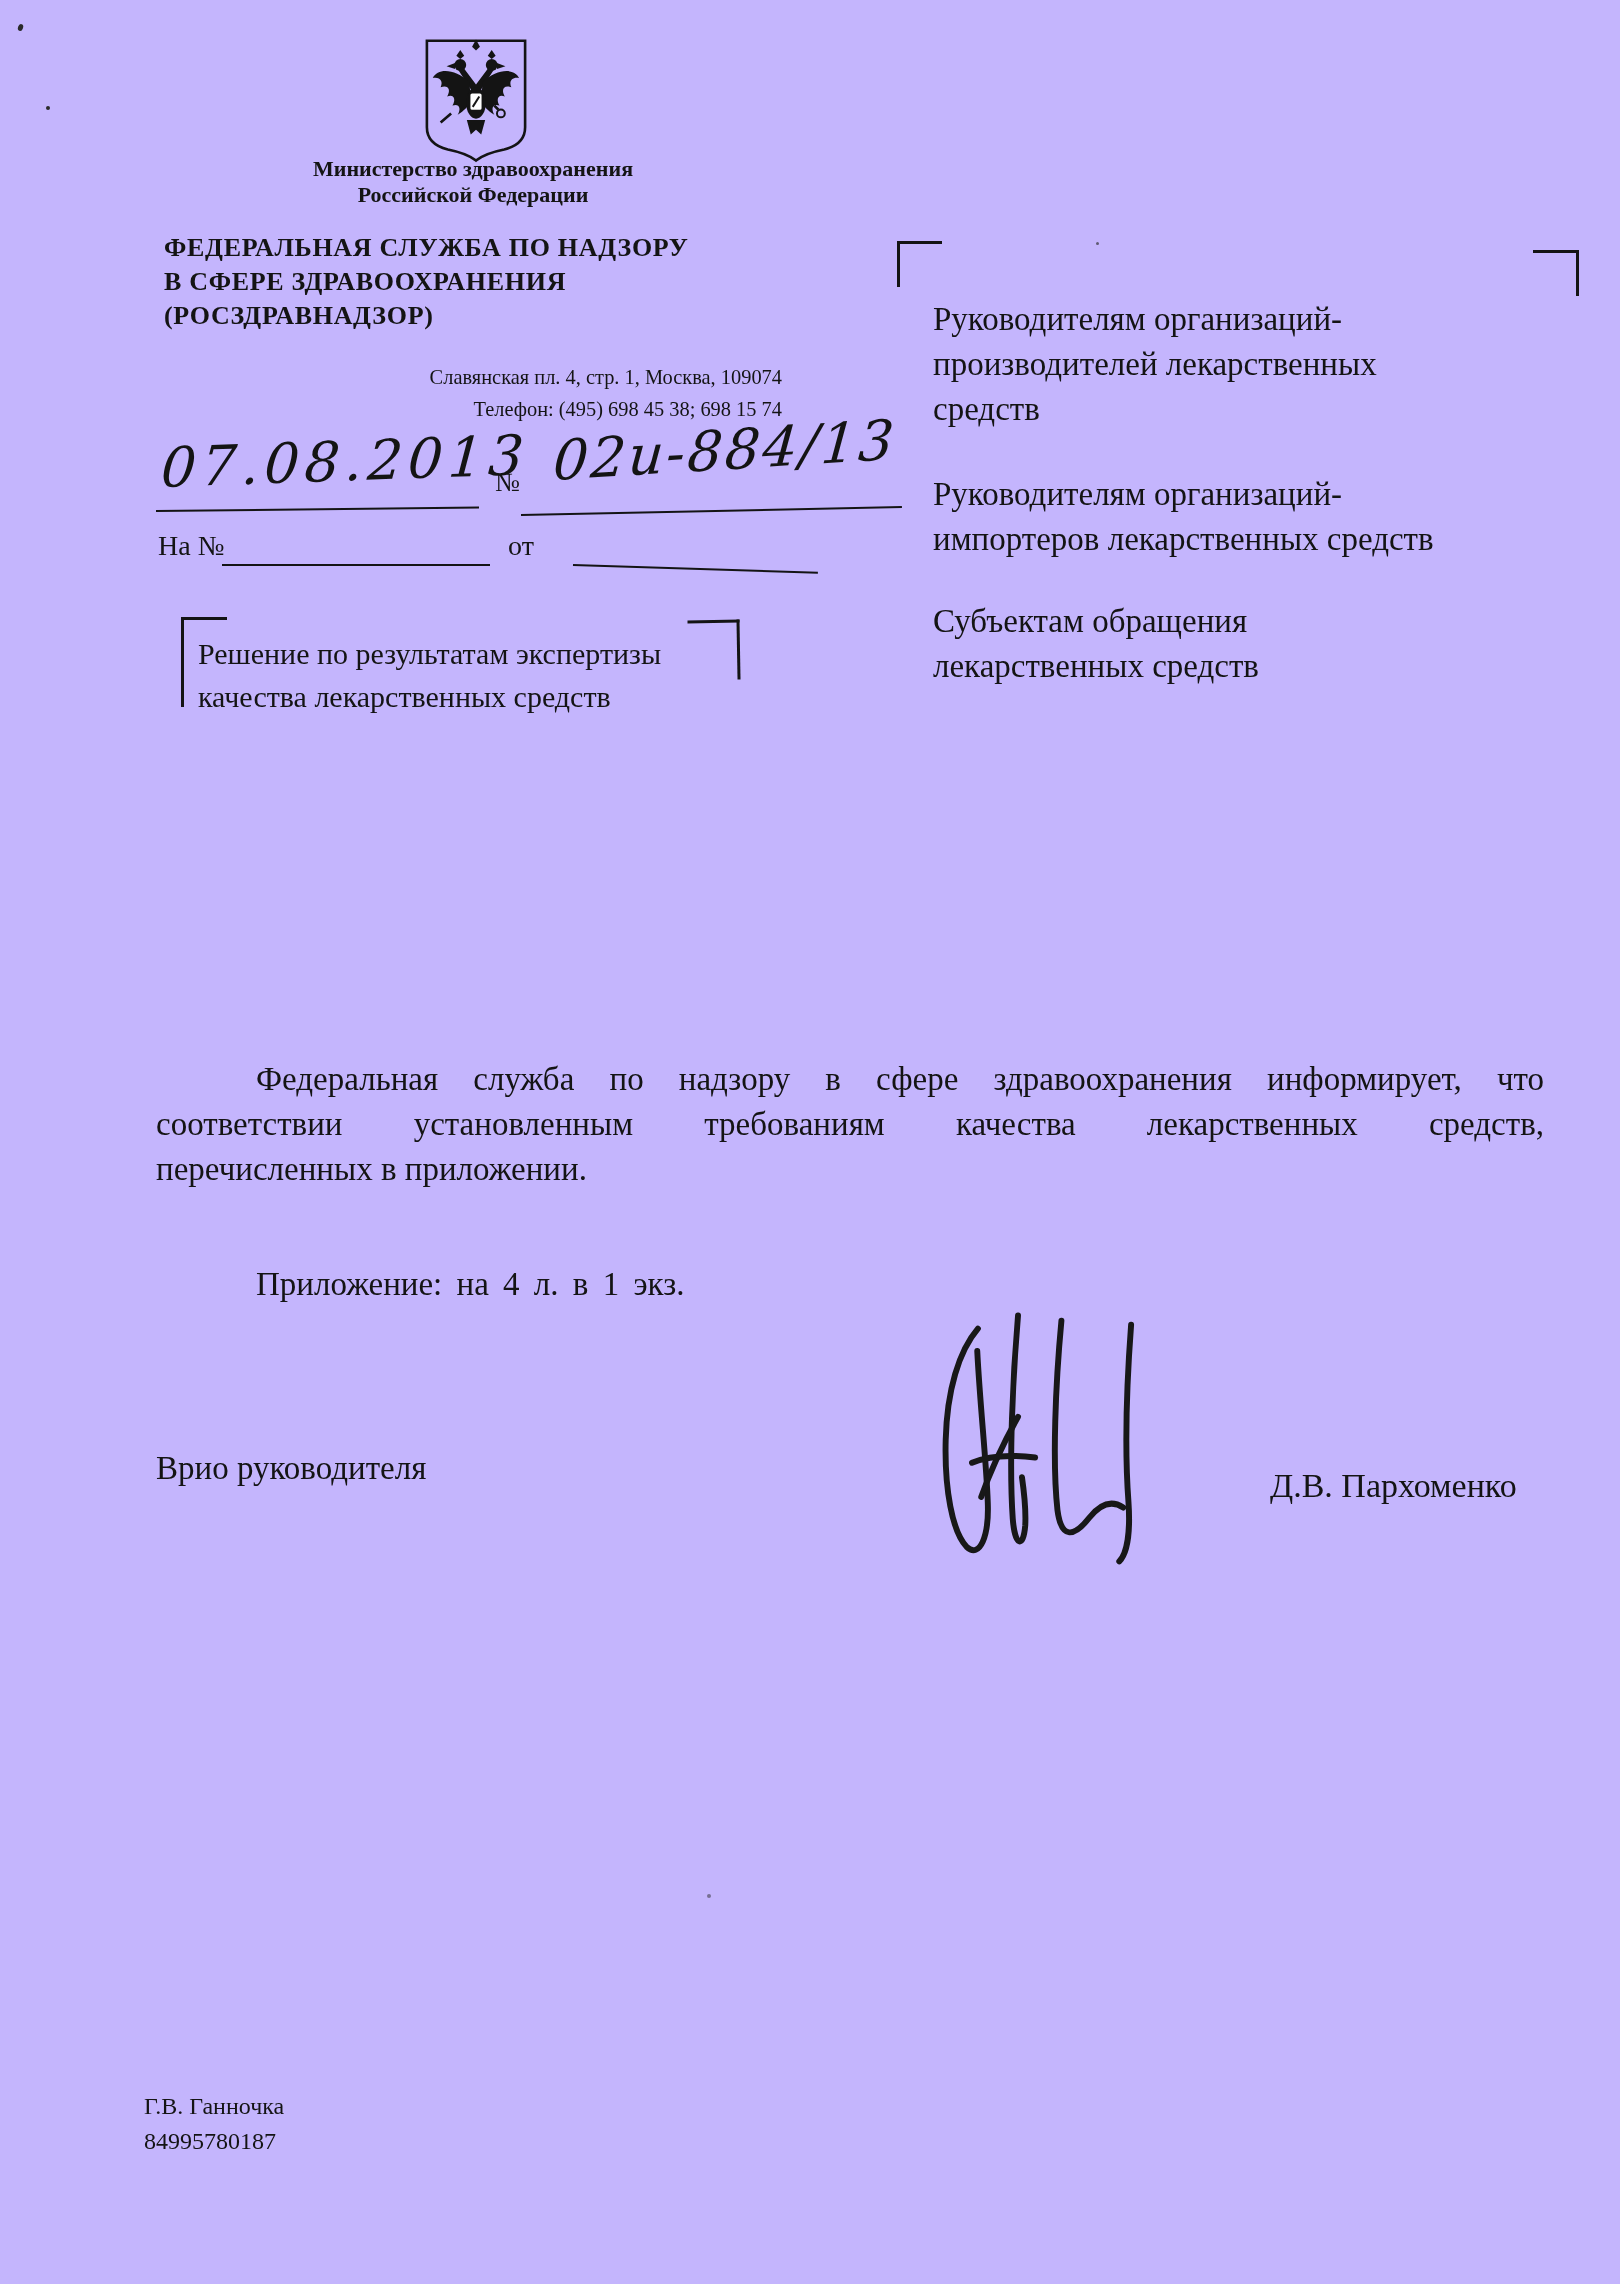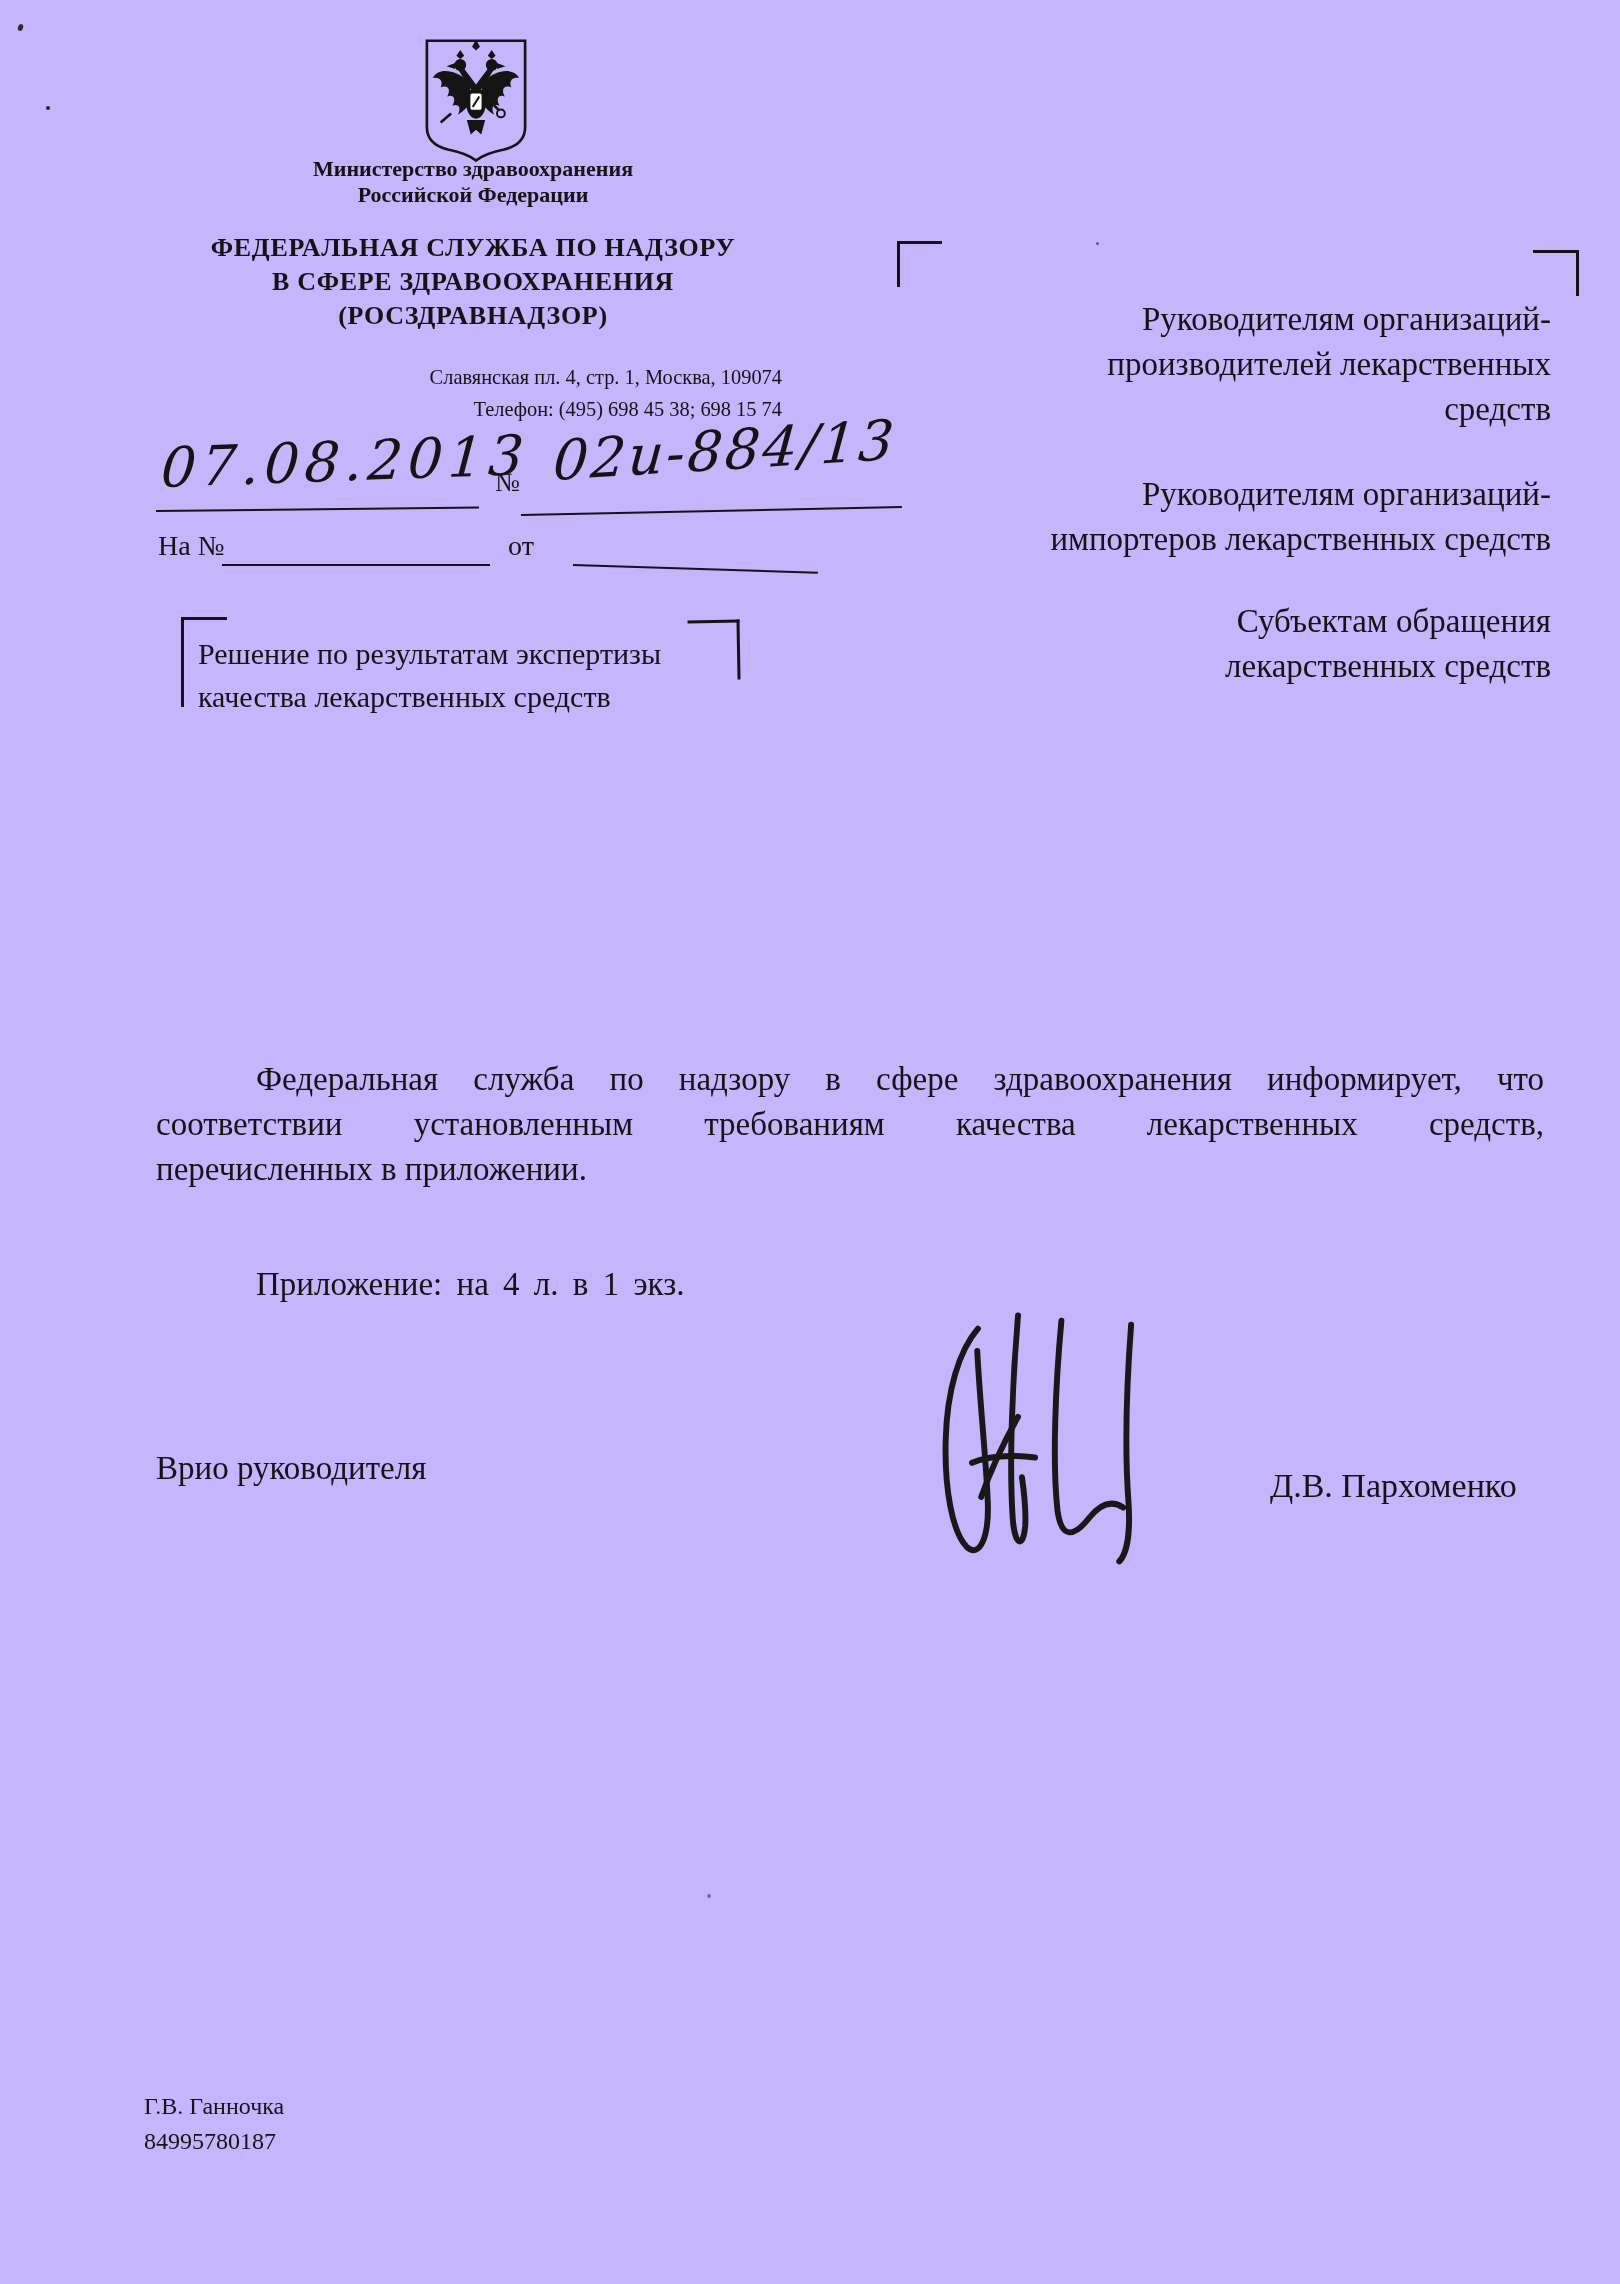--- a/index.html
+++ b/index.html
@@ -8,21 +8,21 @@
     width:1620px;height:2284px;
     margin:0 auto;
     background:#c4b5fd;
     color:#141414;
     font-family:"Liberation Serif", serif;
     overflow:hidden;
   }
   .abs{position:absolute;}
 
   .ministry{left:164px;top:156px;width:618px;font-size:22px;font-weight:bold;line-height:26px;text-align:center;}
-  .service{left:164px;top:231px;width:618px;font-size:26px;font-weight:bold;line-height:34px;text-align:center;letter-spacing:0.7px;}
+  .service{left:164px;top:231px;width:618px;font-size:26px;font-weight:bold;line-height:34px;letter-spacing:0.7px;}
   .contact{left:164px;top:361px;width:618px;font-size:20.4px;line-height:32px;text-align:right;}
 
   .hw{font-family:"DejaVu Serif", serif;font-style:italic;transform-origin:left bottom;}
   .hw-date{left:159px;top:436px;font-size:55px;letter-spacing:5.3px;transform:rotate(-2deg) skewX(-6deg);}
   .hw-number{left:551px;top:429px;font-size:55px;letter-spacing:2.6px;transform:rotate(-3.5deg) skewX(-8deg);}
   .num-sign{left:495px;top:468px;font-size:26px;}
   .rule{position:absolute;height:0;border-top:2.6px solid #141414;transform-origin:left center;}
   .rule-date{left:156px;top:510px;width:323px;transform:rotate(-0.6deg);}
   .rule-number{left:521px;top:514px;width:381px;transform:rotate(-1.2deg);}
   .rule-reply{left:222px;top:564px;width:268px;}
@@ -34,21 +34,21 @@
   .corner{position:absolute;}
   .corner-tl{border-top:3.3px solid #141414;border-left:3.3px solid #141414;}
   .corner-tr{border-top:3.3px solid #141414;border-right:3.3px solid #141414;}
   .subj-br-l{left:181px;top:617px;width:43px;height:87px;}
   .subj-br-r{left:688px;top:620px;width:49px;height:57px;transform:rotate(-1deg);}
   .addr-br-l{left:897px;top:241px;width:42px;height:43px;}
   .addr-br-r{left:1533px;top:250px;width:43px;height:43px;}
 
   .subject{left:198px;top:632px;width:532px;font-size:30px;line-height:43px;}
 
-  .addressee{left:933px;top:0;width:618px;font-size:33px;line-height:45px;text-align:right;}
+  .addressee{left:933px;top:0;width:618px;font-size:33px;line-height:45px;text-align:left;}
   .addr1{top:297px;}
   .addr2{top:472px;}
   .addr3{top:599px;}
 
   .body-block{left:156px;top:1057px;width:1388px;font-size:33px;line-height:45px;}
   .body-line{text-align:justify;text-align-last:justify;}
   .body-line.first{text-indent:100px;}
   .body-line.last{text-align:center;text-align-last:left;}
 
   .attachment{left:256px;top:1266px;font-size:33px;word-spacing:6px;}

